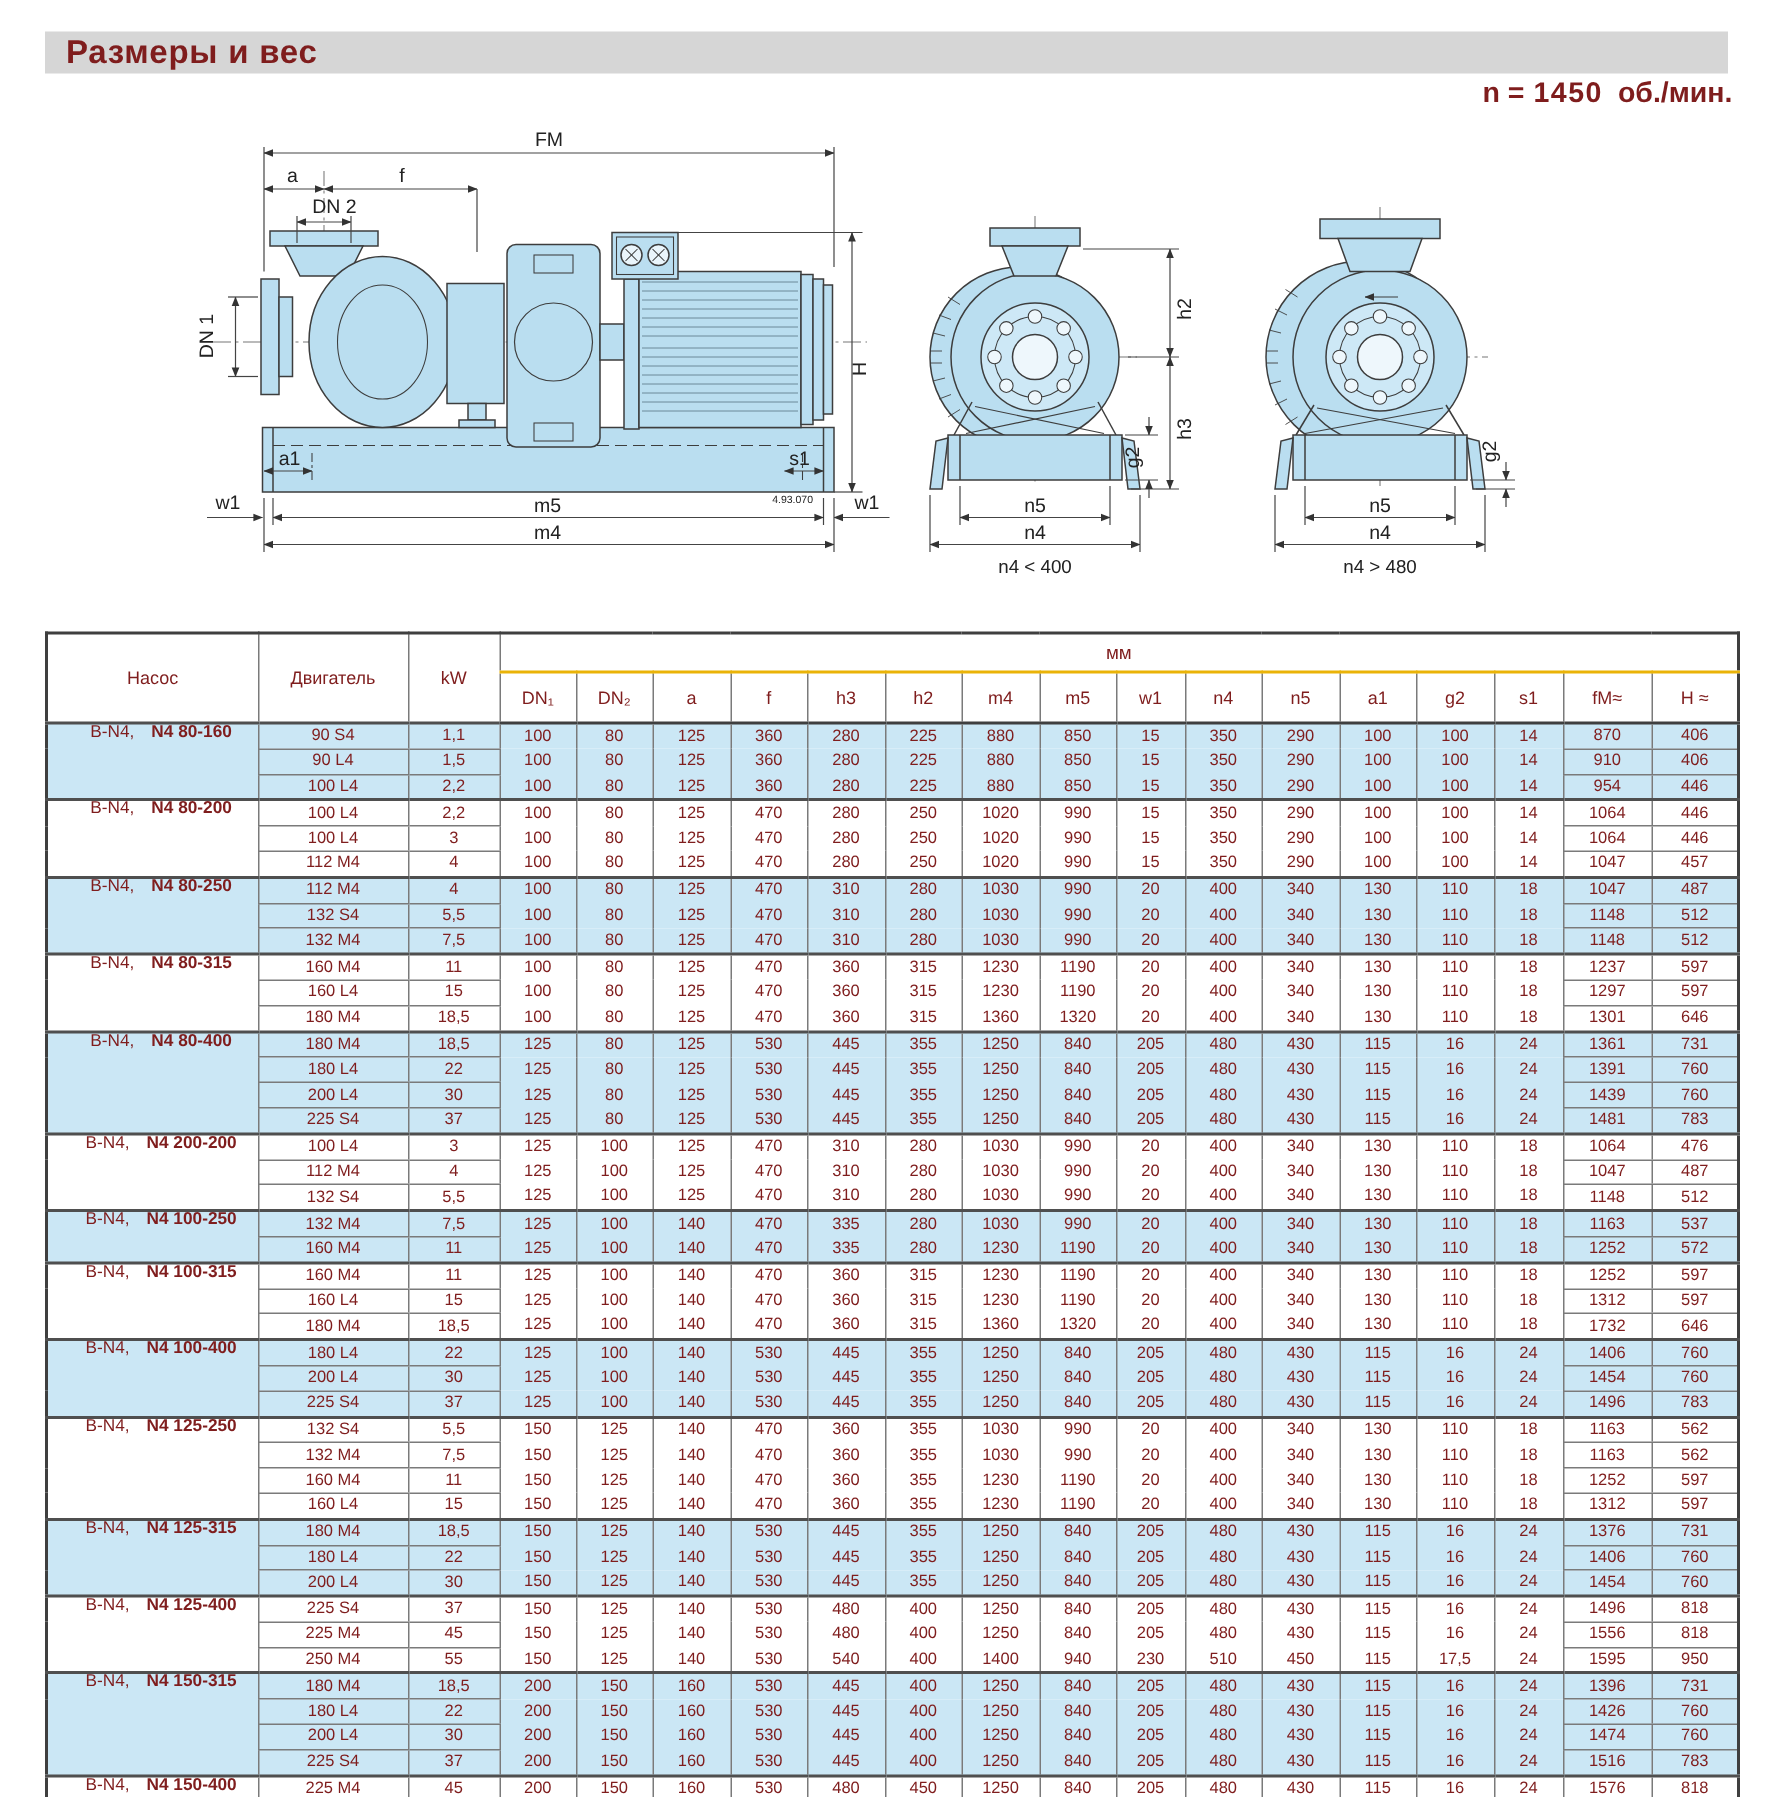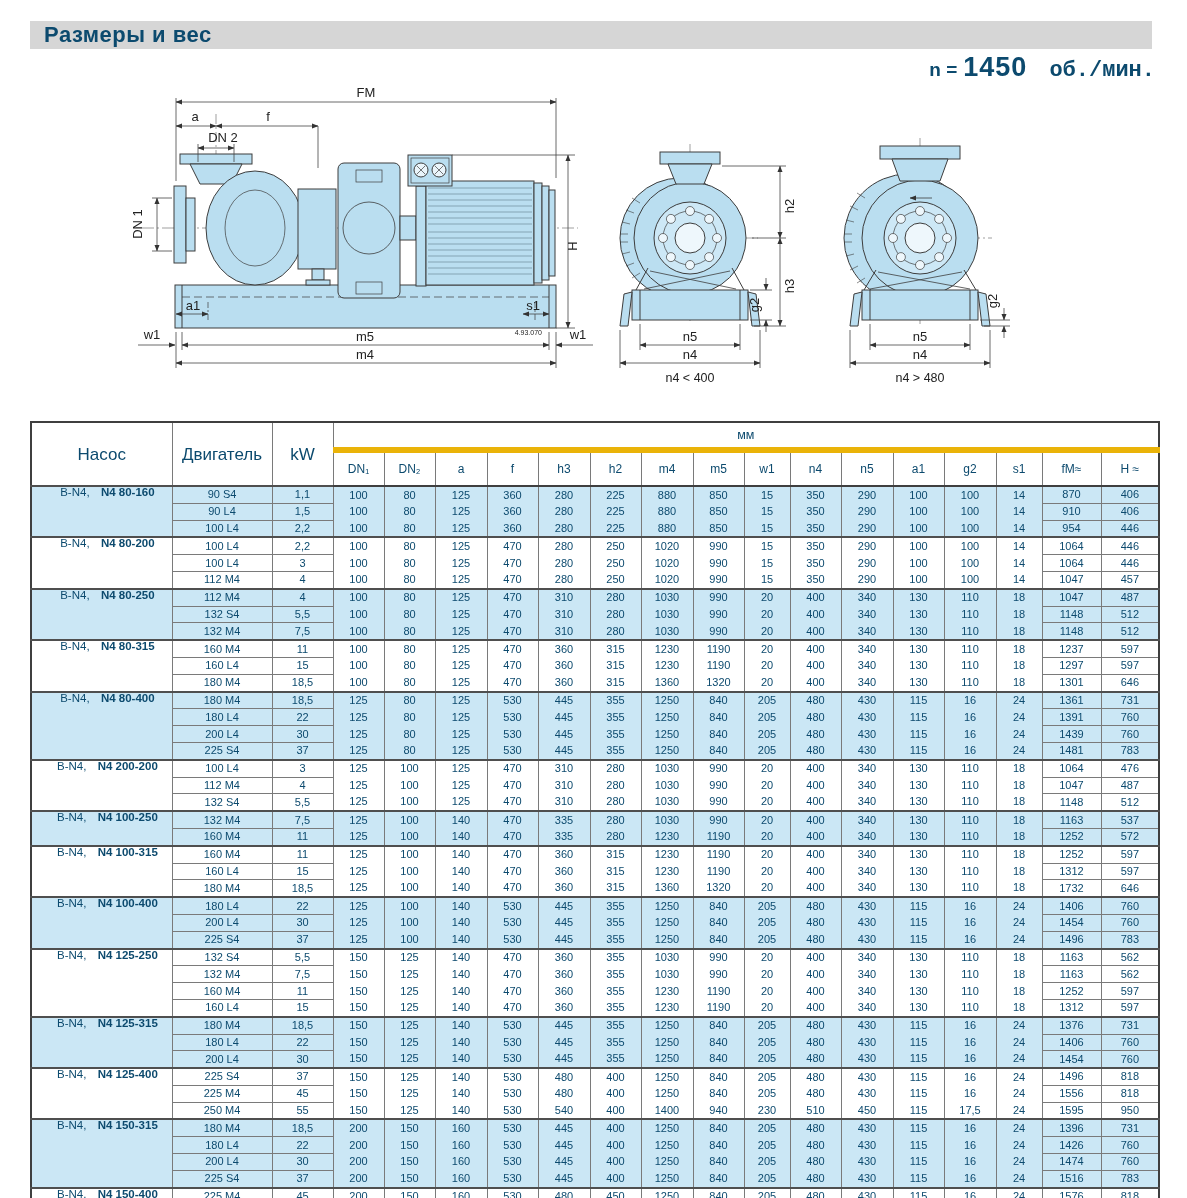--- a/index.html
+++ b/index.html
@@ -1,46 +1,46 @@
 <!DOCTYPE html>
 <html><head>
 <meta charset="utf-8">
 <style>
   html,body { margin:0; padding:0; background:#ffffff; }
   .page {
     position:relative; width:1187px; height:1198px; background:#ffffff;
-    font-family:"Liberation Sans", sans-serif; color:#0c4a6e; overflow:hidden;
+    font-family:"Liberation Sans", sans-serif; color:#7f1d1d; overflow:hidden;
   }
   .title-bar {
     position:absolute; left:30px; top:21px; width:1122px; height:28px;
     background:#d6d6d6; display:flex; align-items:center;
   }
   .title-bar .t { font-size:22px; font-weight:bold; padding-left:14px; letter-spacing:.5px; }
   .speed {
     position:absolute; right:32px; top:52px; display:flex; align-items:baseline; gap:6px;
   }
   .speed .pfx { font-size:19px; font-weight:bold; }
-  .speed .val { font-size:27px; font-weight:bold; letter-spacing:1px; }
-  .speed .unit { font-size:22px; font-weight:bold; margin-left:16px;font-family:Liberation Mono, monospace; }
+  .speed .val { font-size:19px; font-weight:bold; letter-spacing:1px; }
+  .speed .unit { font-size:19px; font-weight:bold; margin-left:4px; }
 
   .drawing { position:absolute; left:30px; top:86px; width:1127px; height:330px; }
   .drawing svg { display:block; }
   .dimtxt { font-size:13px; fill:#222; font-family:"Liberation Sans", sans-serif; }
   .dimtxt.small { font-size:7px; }
   .cap { font-size:12.5px; fill:#222; }
 
   .tbl-wrap { position:absolute; left:30px; top:421px; width:1128px; }
   table.tbl {
     border-collapse:collapse; table-layout:fixed; width:1128px;
     border:2px solid #3f3f3f; font-size:11px;
   }
   .tbl th { font-weight:normal; background:#ffffff; }
   .tbl th, .tbl td { border-left:1px solid #7a7a7a; text-align:center; padding:0; line-height:1; }
-  .tbl thead .hdr-main { font-size:17px; height:58px; }
-  .tbl thead .mm-cell { font-size:12.5px; height:24px; border-bottom:6px solid #eab308; }
+  .tbl thead .hdr-main { font-size:12px; height:58px; }
+  .tbl thead .mm-cell { font-size:12.5px; height:24px; border-bottom:2px solid #eab308; }
   .tbl thead tr.dims-row th { font-size:12px; height:32px; border-bottom:2px solid #3f3f3f; }
   .tbl td { height:15.8px; }
   tr.grp-start td { border-top:2px solid #4f4f4f; }
   tr.shaded td { background:#cbe7f5; }
   .pump-cell { vertical-align:top; text-align:left; padding:2px 0 0 9px; font-size:11.5px; }
   .pump-cell .pump-prefix { display:inline-block; width:52px; }
   .pump-cell .pump-model { display:inline-block;font-weight:bold; }
   .c-motor, .c-kw, .c-fmh { border-bottom:1px solid #7a7a7a; }
 </style>
 </head>

